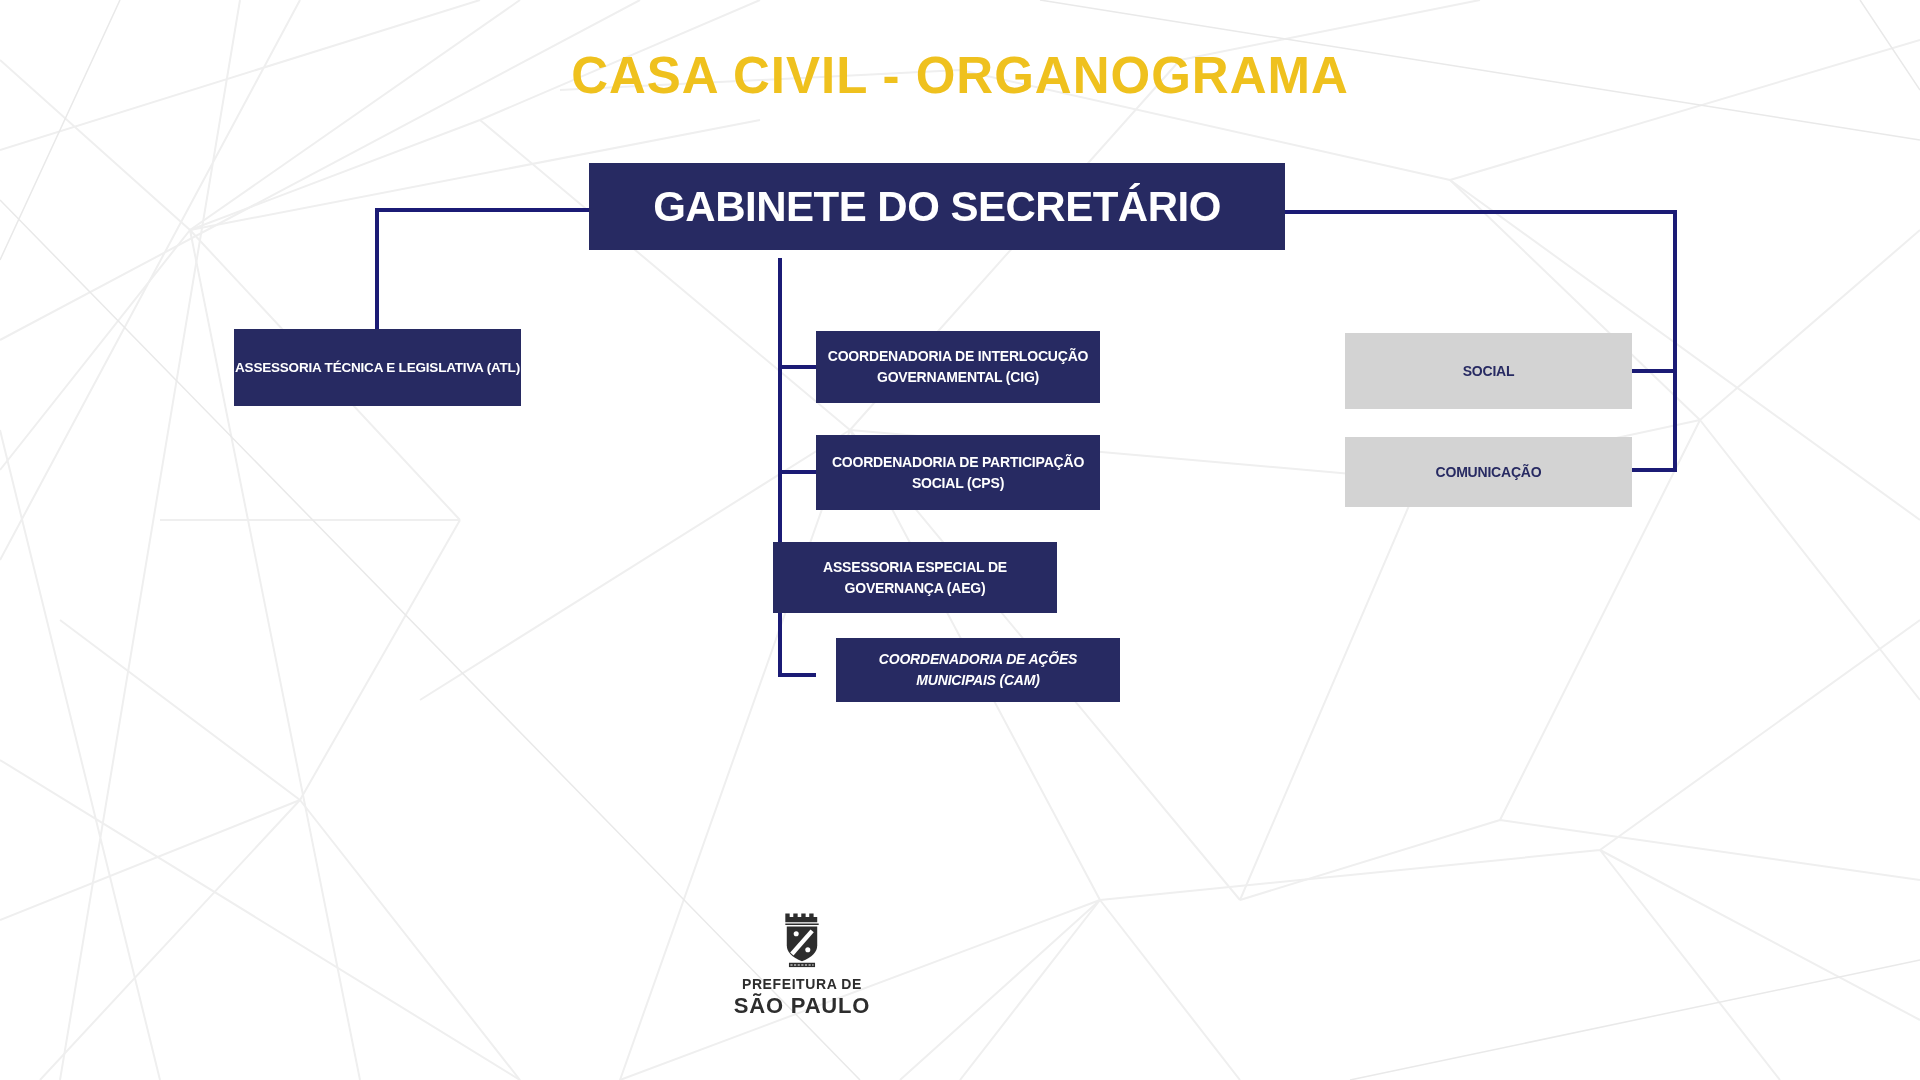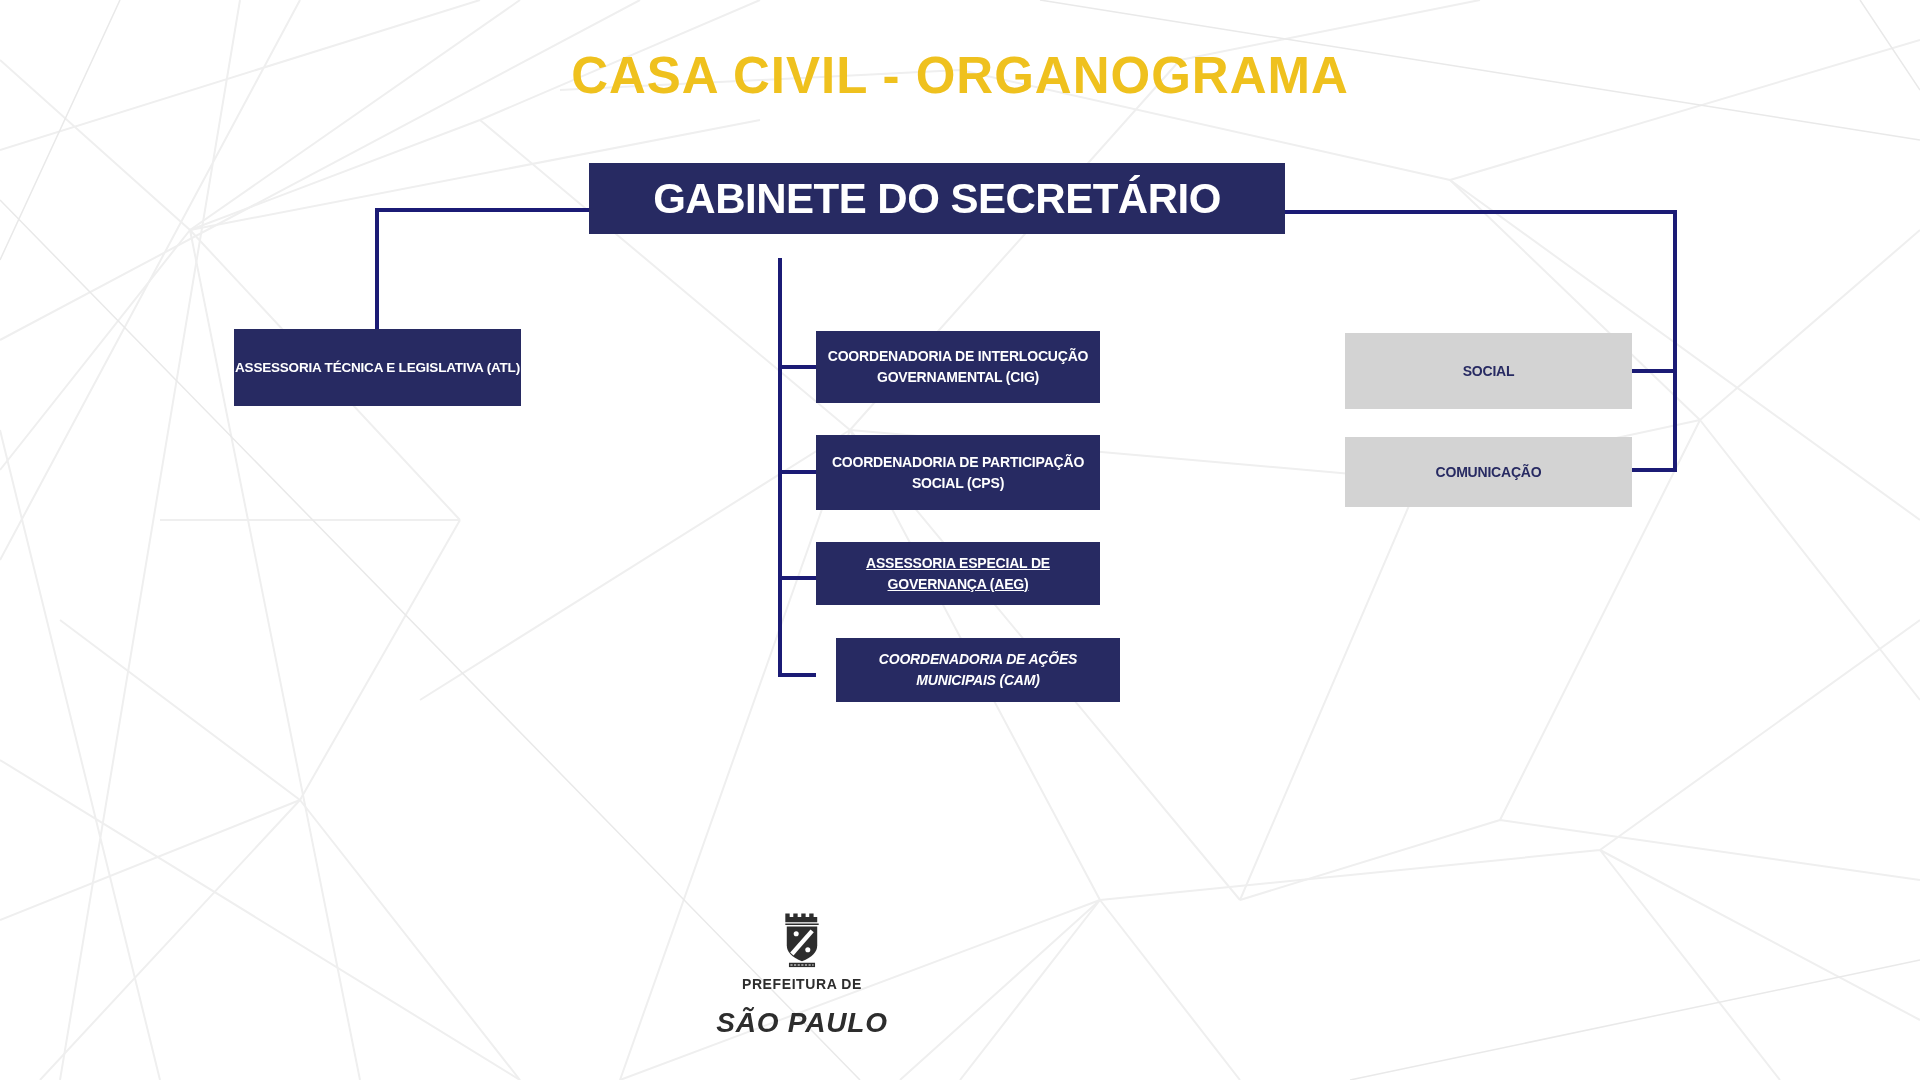--- a/index.html
+++ b/index.html
@@ -26,40 +26,40 @@
     color:var(--gold);
     z-index:3;
   }
   .box{
     position:absolute;display:flex;align-items:center;justify-content:center;
     text-align:center;font-weight:bold;z-index:2;
   }
   .box.navy{background:var(--navy);color:#ffffff;}
   .box.gray{background:var(--gray);color:var(--navy);}
   .box.root{
-    left:589px;top:163px;width:696px;height:71px;
+    left:589px;top:163px;width:696px;height:87px;
     font-size:42px;letter-spacing:-0.5px;
   }
   .box.small{font-size:14px;line-height:21px;letter-spacing:-0.2px;padding:0 4px;}
   .box.atl{left:234px;top:329px;width:287px;height:77px;white-space:nowrap;font-size:13.5px;}
   .box.cig{left:816px;top:331px;width:284px;height:72px;}
   .box.cps{left:816px;top:435px;width:284px;height:75px;}
-  .box.aeg{left:816px;top:542px;width:284px;height:63px;text-decoration:underline;}
+  .box.aeg{left:773px;top:542px;width:284px;height:71px;}
   .box.cam{left:836px;top:638px;width:284px;height:64px;font-style:italic;}
   .box.comap{left:1345px;top:333px;width:287px;height:76px;}
   .box.comunicacao{left:1345px;top:437px;width:287px;height:70px;}
   .conn{position:absolute;background:var(--line);z-index:1;}
   .footer{
     position:absolute;left:0;top:912px;width:1604px;
     display:flex;flex-direction:column;align-items:center;
     color:var(--ink);z-index:2;
   }
   .crest{width:44px;height:58px;margin-bottom:6px;}
   .footer-line1{font-size:14px;font-weight:bold;letter-spacing:0.6px;}
-  .footer-line2{font-size:28px;font-weight:bold;letter-spacing:0.8px;margin-top:15px;font-style:italic;}
+  .footer-line2{font-size:22px;font-weight:bold;letter-spacing:0.8px;margin-top:1px;}
 </style>
 </head>
 <body>
 
 <div class="canvas">
 
   <svg class="bg-pattern" viewBox="0 0 1920 1080" xmlns="http://www.w3.org/2000/svg">
     <g stroke="#efefef" stroke-width="2" fill="none">
       <path d="M0,150 L480,0 M0,340 L640,0 M0,560 L300,0 M160,1080 L0,430 M0,760 L520,1080 M240,0 L60,1080"></path>
       <path d="M190,230 L0,60 M190,230 L520,0 M190,230 L460,520 M190,230 L0,470 M190,230 L360,1080 M190,230 L760,120"></path>

